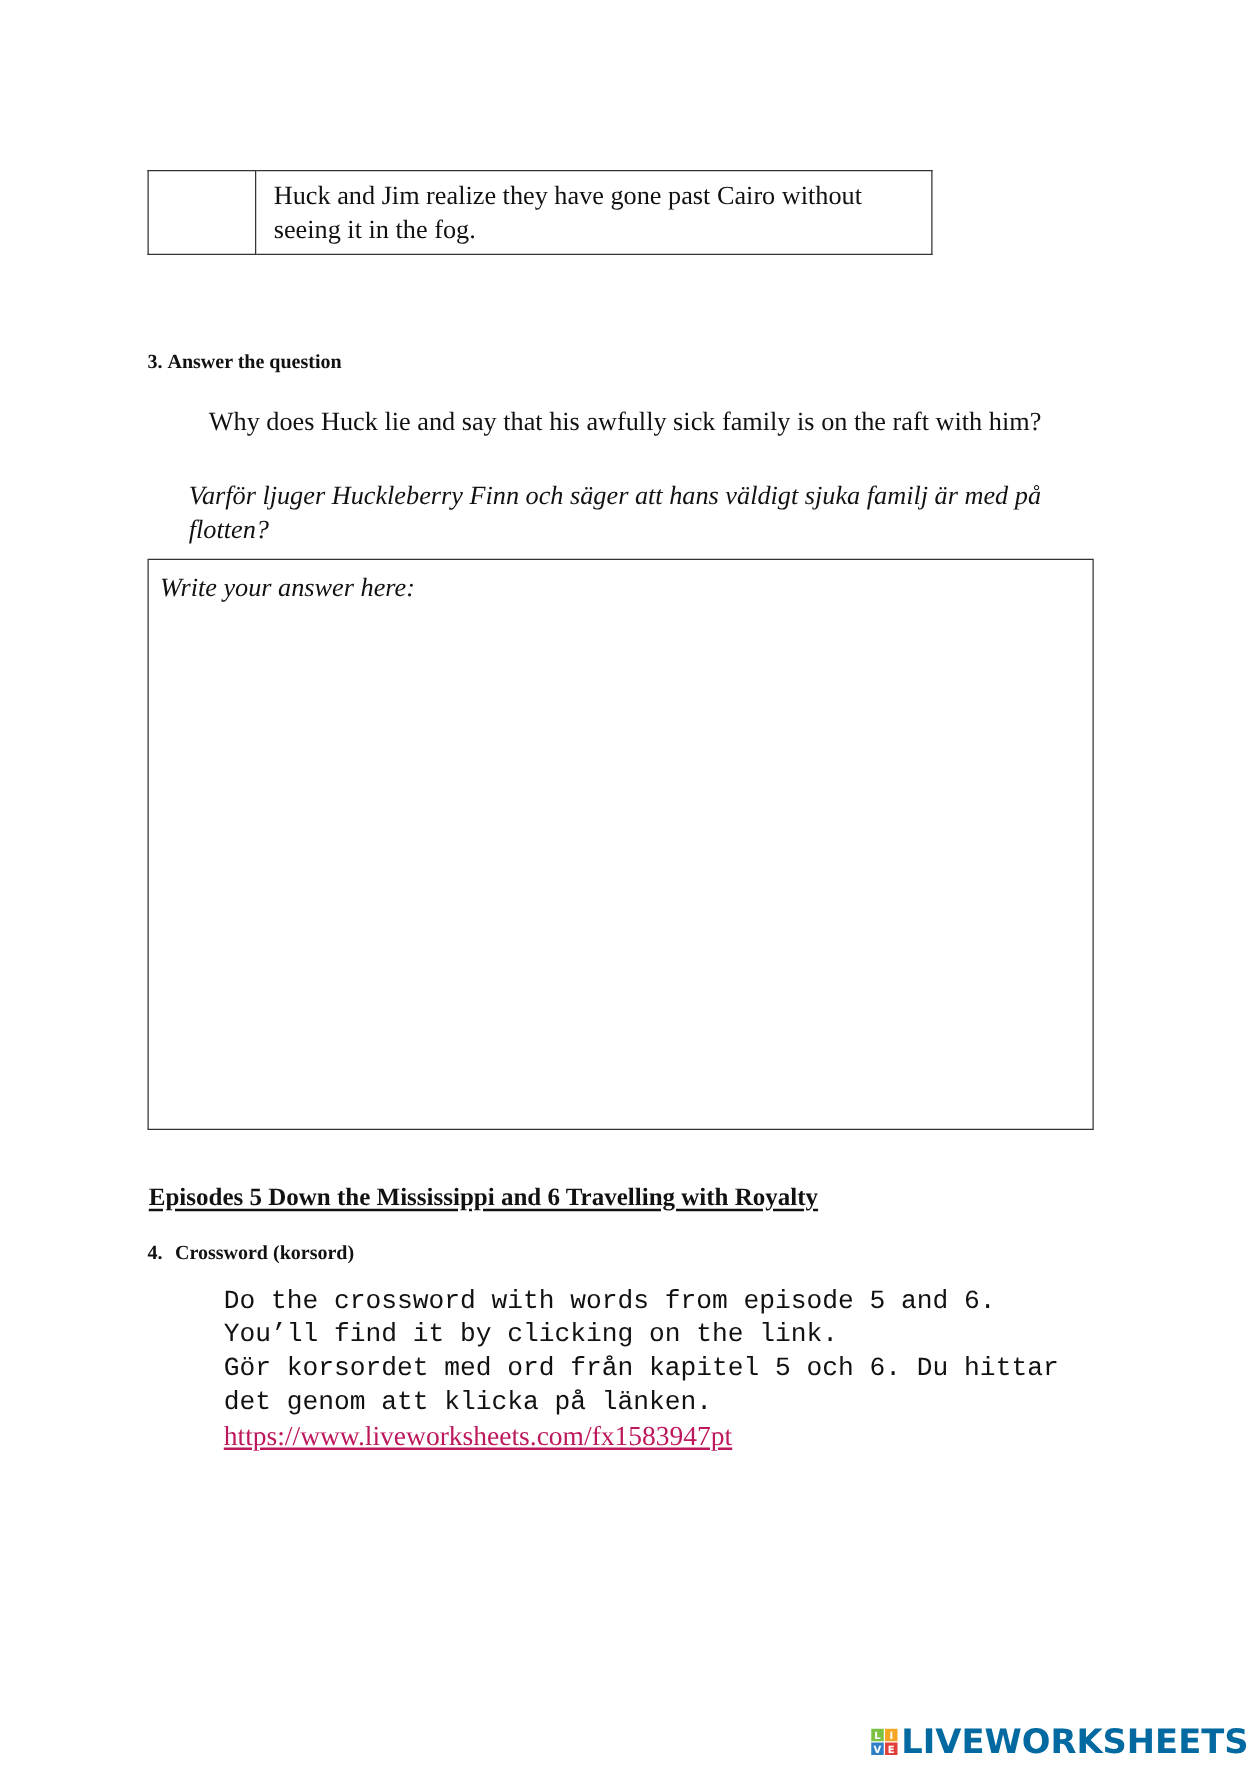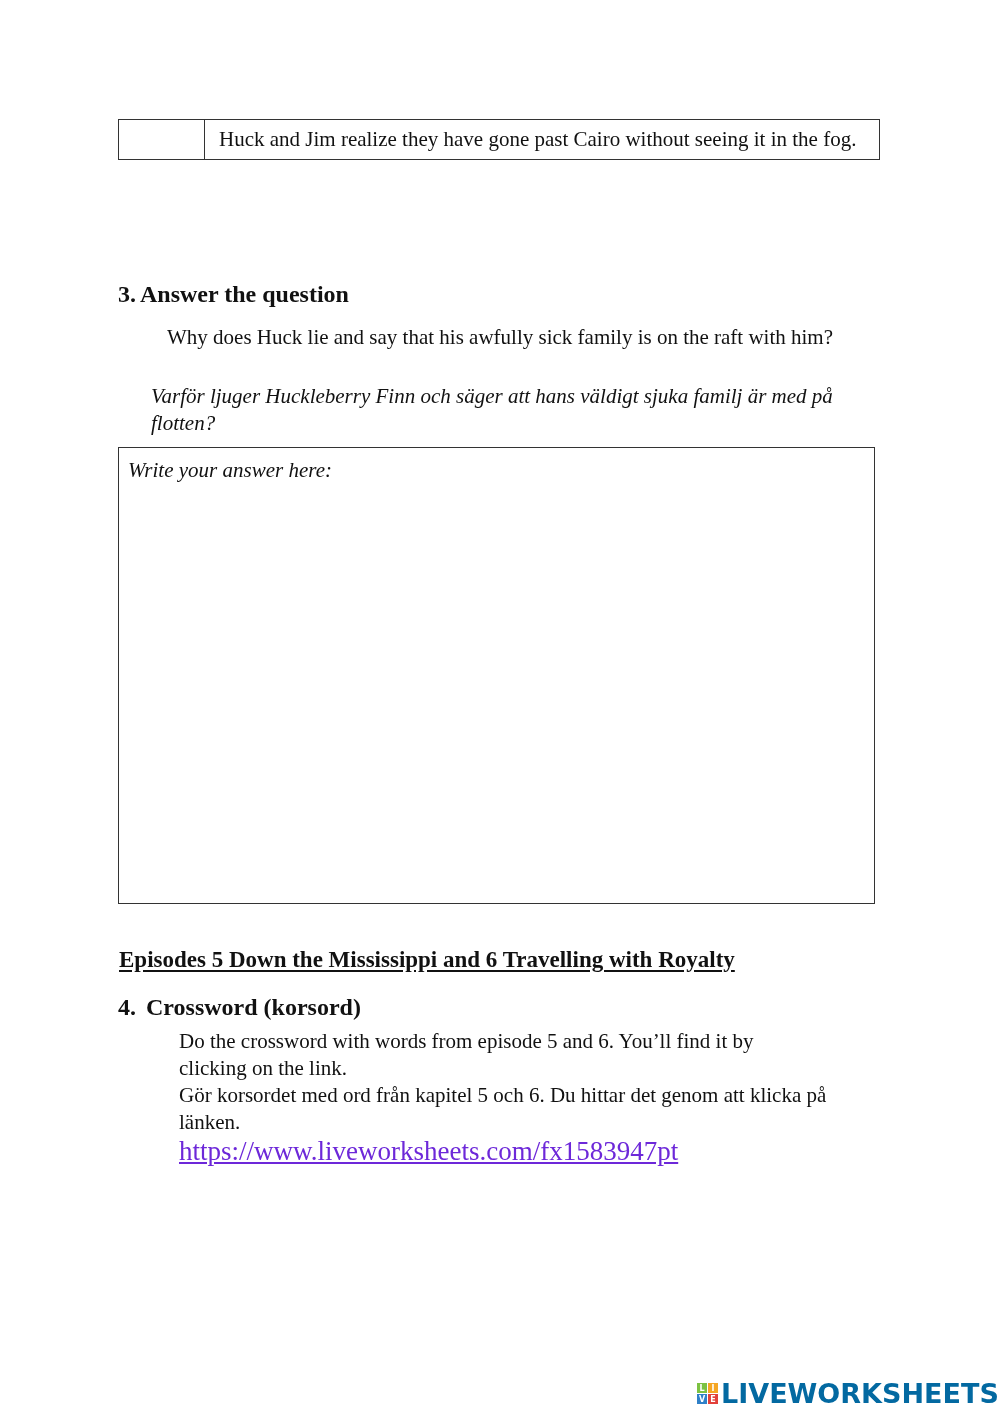--- a/index.html
+++ b/index.html
@@ -2,41 +2,41 @@
 <html><head>
   <meta charset="utf-8">
   <style>
     html, body { margin: 0; padding: 0; background: #ffffff; }
     body {
       width: 1000px; height: 1413px; position: relative; overflow: hidden;
       font-family: "Liberation Serif", serif; color: #111;
     }
     .abs { position: absolute; }
     table.events {
-      position: absolute; left: 118px; top: 119px; width: 762px;
+      position: absolute; left: 118px; top: 136px; width: 628px;
       border-collapse: collapse; font-size: 21px; line-height: 27px;
     }
     table.events td { border: 1.5px solid #333; vertical-align: top; }
     table.events td.num { width: 83px; }
     table.events td.txt { padding: 6px 12px 6px 14px; }
-    .h2 { font-weight: bold; font-size: 24px; }
+    .h2 { font-weight: bold; font-size: 16px; }
     .q-text { font-size: 21px; line-height: 30px; }
     .q-italic { font-style: italic; font-size: 21px; line-height: 27px; }
     .answer-box {
       position: absolute; left: 118px; top: 447px; width: 757px; height: 457px;
       border: 1.5px solid #333; box-sizing: border-box;
       font-size: 21px; padding: 10px 9px; font-family: "Liberation Serif", serif;
       resize: none; outline: none; color: #111;
     }
     .episode {
-      font-weight: bold; font-size: 23px; text-decoration: underline;
+      font-weight: bold; font-size: 20px; text-decoration: underline;
       text-underline-offset: 3px;
     }
-    .body-text { font-size: 21px; line-height: 27px; }
-    a.link { color: #6d28d9; text-decoration: underline; font-size: 27px; }
+    .body-text { font-size: 21px; line-height: 27px; font-family: Liberation Mono, monospace; }
+    a.link { color: #be185d; text-decoration: underline; font-size: 22px; }
     .logo {
       position: absolute; left: 697px; top: 1378px; display: flex; align-items: center;
     }
     .live-grid { display: grid; grid-template-columns: 10px 10px; grid-template-rows: 10px 10px; gap: 1px; margin-right: 3px; }
     .live-grid span {
       font-family: "DejaVu Sans", sans-serif; font-size: 8px; font-weight: bold; color: #fff;
       display: flex; align-items: center; justify-content: center;
     }
     .logo-text {
       font-family: "DejaVu Sans", sans-serif; font-weight: bold; font-size: 27px;

